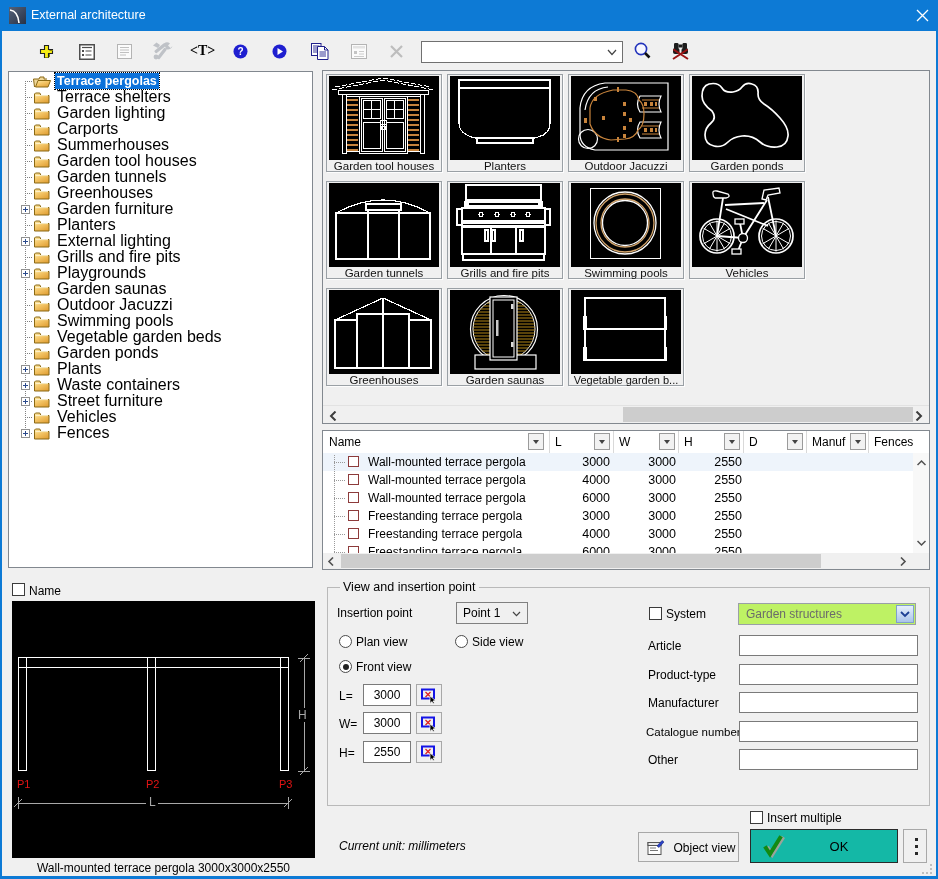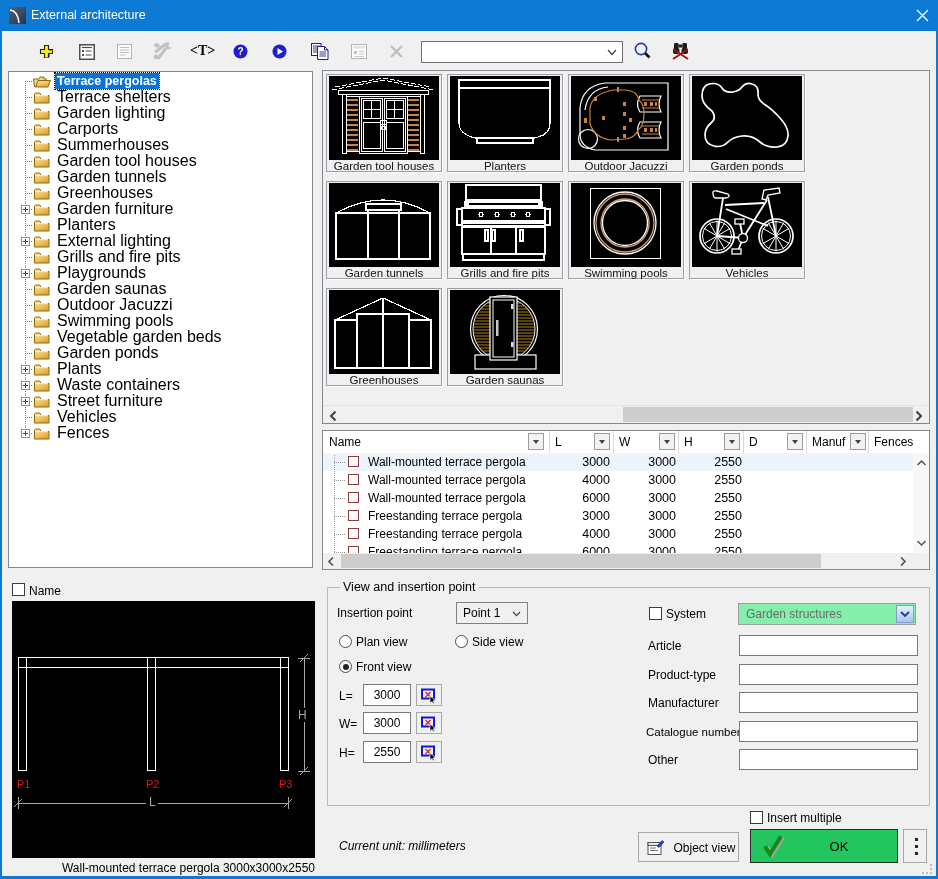--- a/index.html
+++ b/index.html
@@ -565,20 +565,35 @@
             <rect x="25" y="65" width="61" height="14" stroke="#fff" fill="#000" stroke-width="1.2"></rect>
             <path d="M54,65 a33.5,33.5 0 0 0 0,0"></path>
             <rect x="40" y="7" width="27" height="63" stroke="#fff" fill="#000" stroke-width="1.2"></rect>
             <rect x="43" y="10" width="21" height="57" stroke="#fff" fill="none" stroke-width="1"></rect>
             <rect x="46" y="30" width="2.5" height="16" fill="#c9c9c9"></rect>
             <rect x="61" y="14" width="2.5" height="5" fill="#dcdcdc"></rect>
             <rect x="61" y="52" width="2.5" height="5" fill="#dcdcdc"></rect>
           </svg>
         </div>
         <div class="lbl">Garden saunas</div>
+      </div>
+<div class="cell" style="left:245px;top:217px;">
+        <div class="img">
+          <svg width="108" height="82" viewBox="0 0 108 82" style="position:absolute;left:0;top:0;shape-rendering:crispEdges">
+            <g stroke="#fff" fill="none" stroke-width="1.2">
+              <rect x="14" y="8" width="80" height="62"></rect>
+              <path d="M14,39 L94,39"></path>
+              <rect x="12.5" y="26" width="2.5" height="13" stroke-width="1"></rect>
+              <rect x="93" y="26" width="2.5" height="13" stroke-width="1"></rect>
+              <rect x="12.5" y="57" width="2.5" height="13" stroke-width="1"></rect>
+              <rect x="93" y="57" width="2.5" height="13" stroke-width="1"></rect>
+            </g>
+          </svg>
+        </div>
+        <div class="lbl" style="font-size:11px;">Vegetable garden b...</div>
       </div>
 <div style="position:absolute;left:0;top:334px;width:606px;height:18px;background:#f0f0f0;">
         <div style="position:absolute;left:0;top:0;width:606px;height:1px;background:#e2e2e2;"></div>
         <svg style="position:absolute;left:6px;top:6px" width="8" height="10" viewBox="0 0 8 10">
           <path d="M6.5,0.5 L2,5 L6.5,9.5" fill="none" stroke="#3d3d3d" stroke-width="2"></path>
         </svg>
         <div style="position:absolute;left:300px;top:2px;width:290px;height:15px;background:#cdcdcd;"></div>
         <svg style="position:absolute;left:592px;top:6px" width="8" height="10" viewBox="0 0 8 10">
           <path d="M1.5,0.5 L6,5 L1.5,9.5" fill="none" stroke="#3d3d3d" stroke-width="2"></path>
         </svg>
@@ -687,21 +702,21 @@
    <path d="M288,61 L296,53 M288,174 L296,166"></path>
   </g>
   <rect x="134" y="192" width="12" height="14" fill="#000"></rect>
   <rect x="284" y="107" width="14" height="14" fill="#000"></rect>
   <g fill="#a8a8a8" font-family="Liberation Sans" font-size="12">
    <text x="137" y="205">L</text>
           <text x="286" y="118">H</text>
   </g>
  </svg>
 </div>
-<div class="lab" style="left:12px;top:861px;width:303px;text-align:right;font-size:12px;">Wall-mounted terrace pergola 3000x3000x2550</div>
+<div class="lab" style="left:12px;top:861px;width:303px;text-align:center;font-size:12px;">Wall-mounted terrace pergola 3000x3000x2550</div>
 
 <fieldset class="abs" style="left:327px;top:580px;width:603px;height:226px;border:1px solid #b9b9b9;
   margin:0;padding:0;box-sizing:border-box;">
  <legend style="margin-left:12px;padding:0 3px;font-size:12.5px;">View and insertion point</legend>
 </fieldset>
 <div id="grpcontent">
  <div class="lab" style="left:337px;top:606px;">Insertion point</div>
  <div class="abs" style="left:456px;top:602px;width:72px;height:22px;background:#f0f0f0;border:1px solid #808080;box-sizing:border-box;">
    <div class="lab" style="left:6px;top:3px;">Point 1</div>
    <svg class="abs" style="right:6px;top:8px" width="9" height="6" viewBox="0 0 9 6">
@@ -745,21 +760,21 @@
  <div class="btn pick" style="left:416px;top:741px;width:26px;height:22px;">
         <svg style="position:absolute;left:4px;top:3px" width="18" height="16" viewBox="0 0 18 16">
           <rect x="1" y="1.5" width="12" height="9" fill="none" stroke="#1414e6" stroke-width="2"></rect>
           <path d="M4.5,4 L9.5,9 M9.5,4 L4.5,9" stroke="#e02020" stroke-width="1.3"></path>
           <path d="M9,8 L9,15.5 L10.8,13.6 L12.2,15.8 L13.4,15 L12,13 L14.5,12.6 Z" fill="#000" stroke="#fff" stroke-width=".7"></path>
         </svg>
       </div>
 
  <div class="cb" style="left:649px;top:607px;"></div>
  <div class="lab" style="left:666px;top:607px;">System</div>
- <div class="abs" style="left:738px;top:603px;width:178px;height:22px;background:#86efac;border:1px solid #9aa0a6;box-sizing:border-box;">
+ <div class="abs" style="left:738px;top:603px;width:178px;height:22px;background:#bef264;border:1px solid #9aa0a6;box-sizing:border-box;">
    <div class="lab" style="left:7px;top:3px;color:#6b6b6b;">Garden structures</div>
    <div class="abs" style="right:1px;top:1px;width:18px;height:18px;background:linear-gradient(#e7f0fc,#aac4ea);border:1px solid #7fa0cc;box-sizing:border-box;">
      <svg class="abs" style="left:3px;top:5px" width="10" height="7" viewBox="0 0 10 7">
        <path d="M1,1 L5,5 L9,1" fill="none" stroke="#1c3f94" stroke-width="1.8"></path>
           </svg>
    </div>
  </div>
  <div class="lab" style="left:648px;top:639px;">Article</div>
  <div class="txtbox" style="left:739px;top:635px;width:179px;height:21px;"></div>
  <div class="lab" style="left:648px;top:668px;">Product-type</div>
@@ -778,21 +793,21 @@
  <div class="lab" style="left:767px;top:811px;">Insert multiple</div>
  <div class="btn" style="left:638px;top:832px;width:101px;height:30px;">
    <svg class="abs" style="left:8px;top:6px" width="18" height="17" viewBox="0 0 18 17">
      <rect x="1" y="3.5" width="13" height="12" fill="#fff" stroke="#555" stroke-width="1"></rect>
      <rect x="1" y="3.5" width="13" height="3" fill="#e8e8e8" stroke="#555" stroke-width="1"></rect>
      <path d="M3,9 h6 M3,11.5 h8" stroke="#777" stroke-width="1"></path>
      <path d="M10,7 L15,1.5 L17,3 L12,8.5 Z" fill="#2a41c8" stroke="#1a2a80" stroke-width=".6"></path>
    </svg>
    <div class="lab" style="left:32px;right:0;top:8px;text-align:center;">Object view</div>
  </div>
- <div class="abs" style="left:750px;top:829px;width:148px;height:34px;background:#22c55e;border:1.5px solid #2a2a2a;box-sizing:border-box;">
+ <div class="abs" style="left:750px;top:829px;width:148px;height:34px;background:#14b8a6;border:1.5px solid #2a2a2a;box-sizing:border-box;">
    <svg class="abs" style="left:10px;top:5px" width="24" height="23" viewBox="0 0 24 23">
      <path d="M5,13 L9,19 L19,3" fill="none" stroke="#9aa49a" stroke-width="4" stroke-linecap="square" transform="translate(2.2,0.6)"></path>
      <path d="M5,13 L9,19 L19,3" fill="none" stroke="#128a12" stroke-width="4" stroke-linecap="square"></path>
    </svg>
    <div class="lab" style="left:30px;right:0;top:9px;text-align:center;font-size:13px;">OK</div>
  </div>
  <div class="btn" style="left:903px;top:829px;width:24px;height:34px;">
    <div class="abs" style="left:10.5px;top:8px;width:3px;height:3px;background:#282828;"></div>
    <div class="abs" style="left:10.5px;top:15px;width:3px;height:3px;background:#282828;"></div>
    <div class="abs" style="left:10.5px;top:22px;width:3px;height:3px;background:#282828;"></div>

